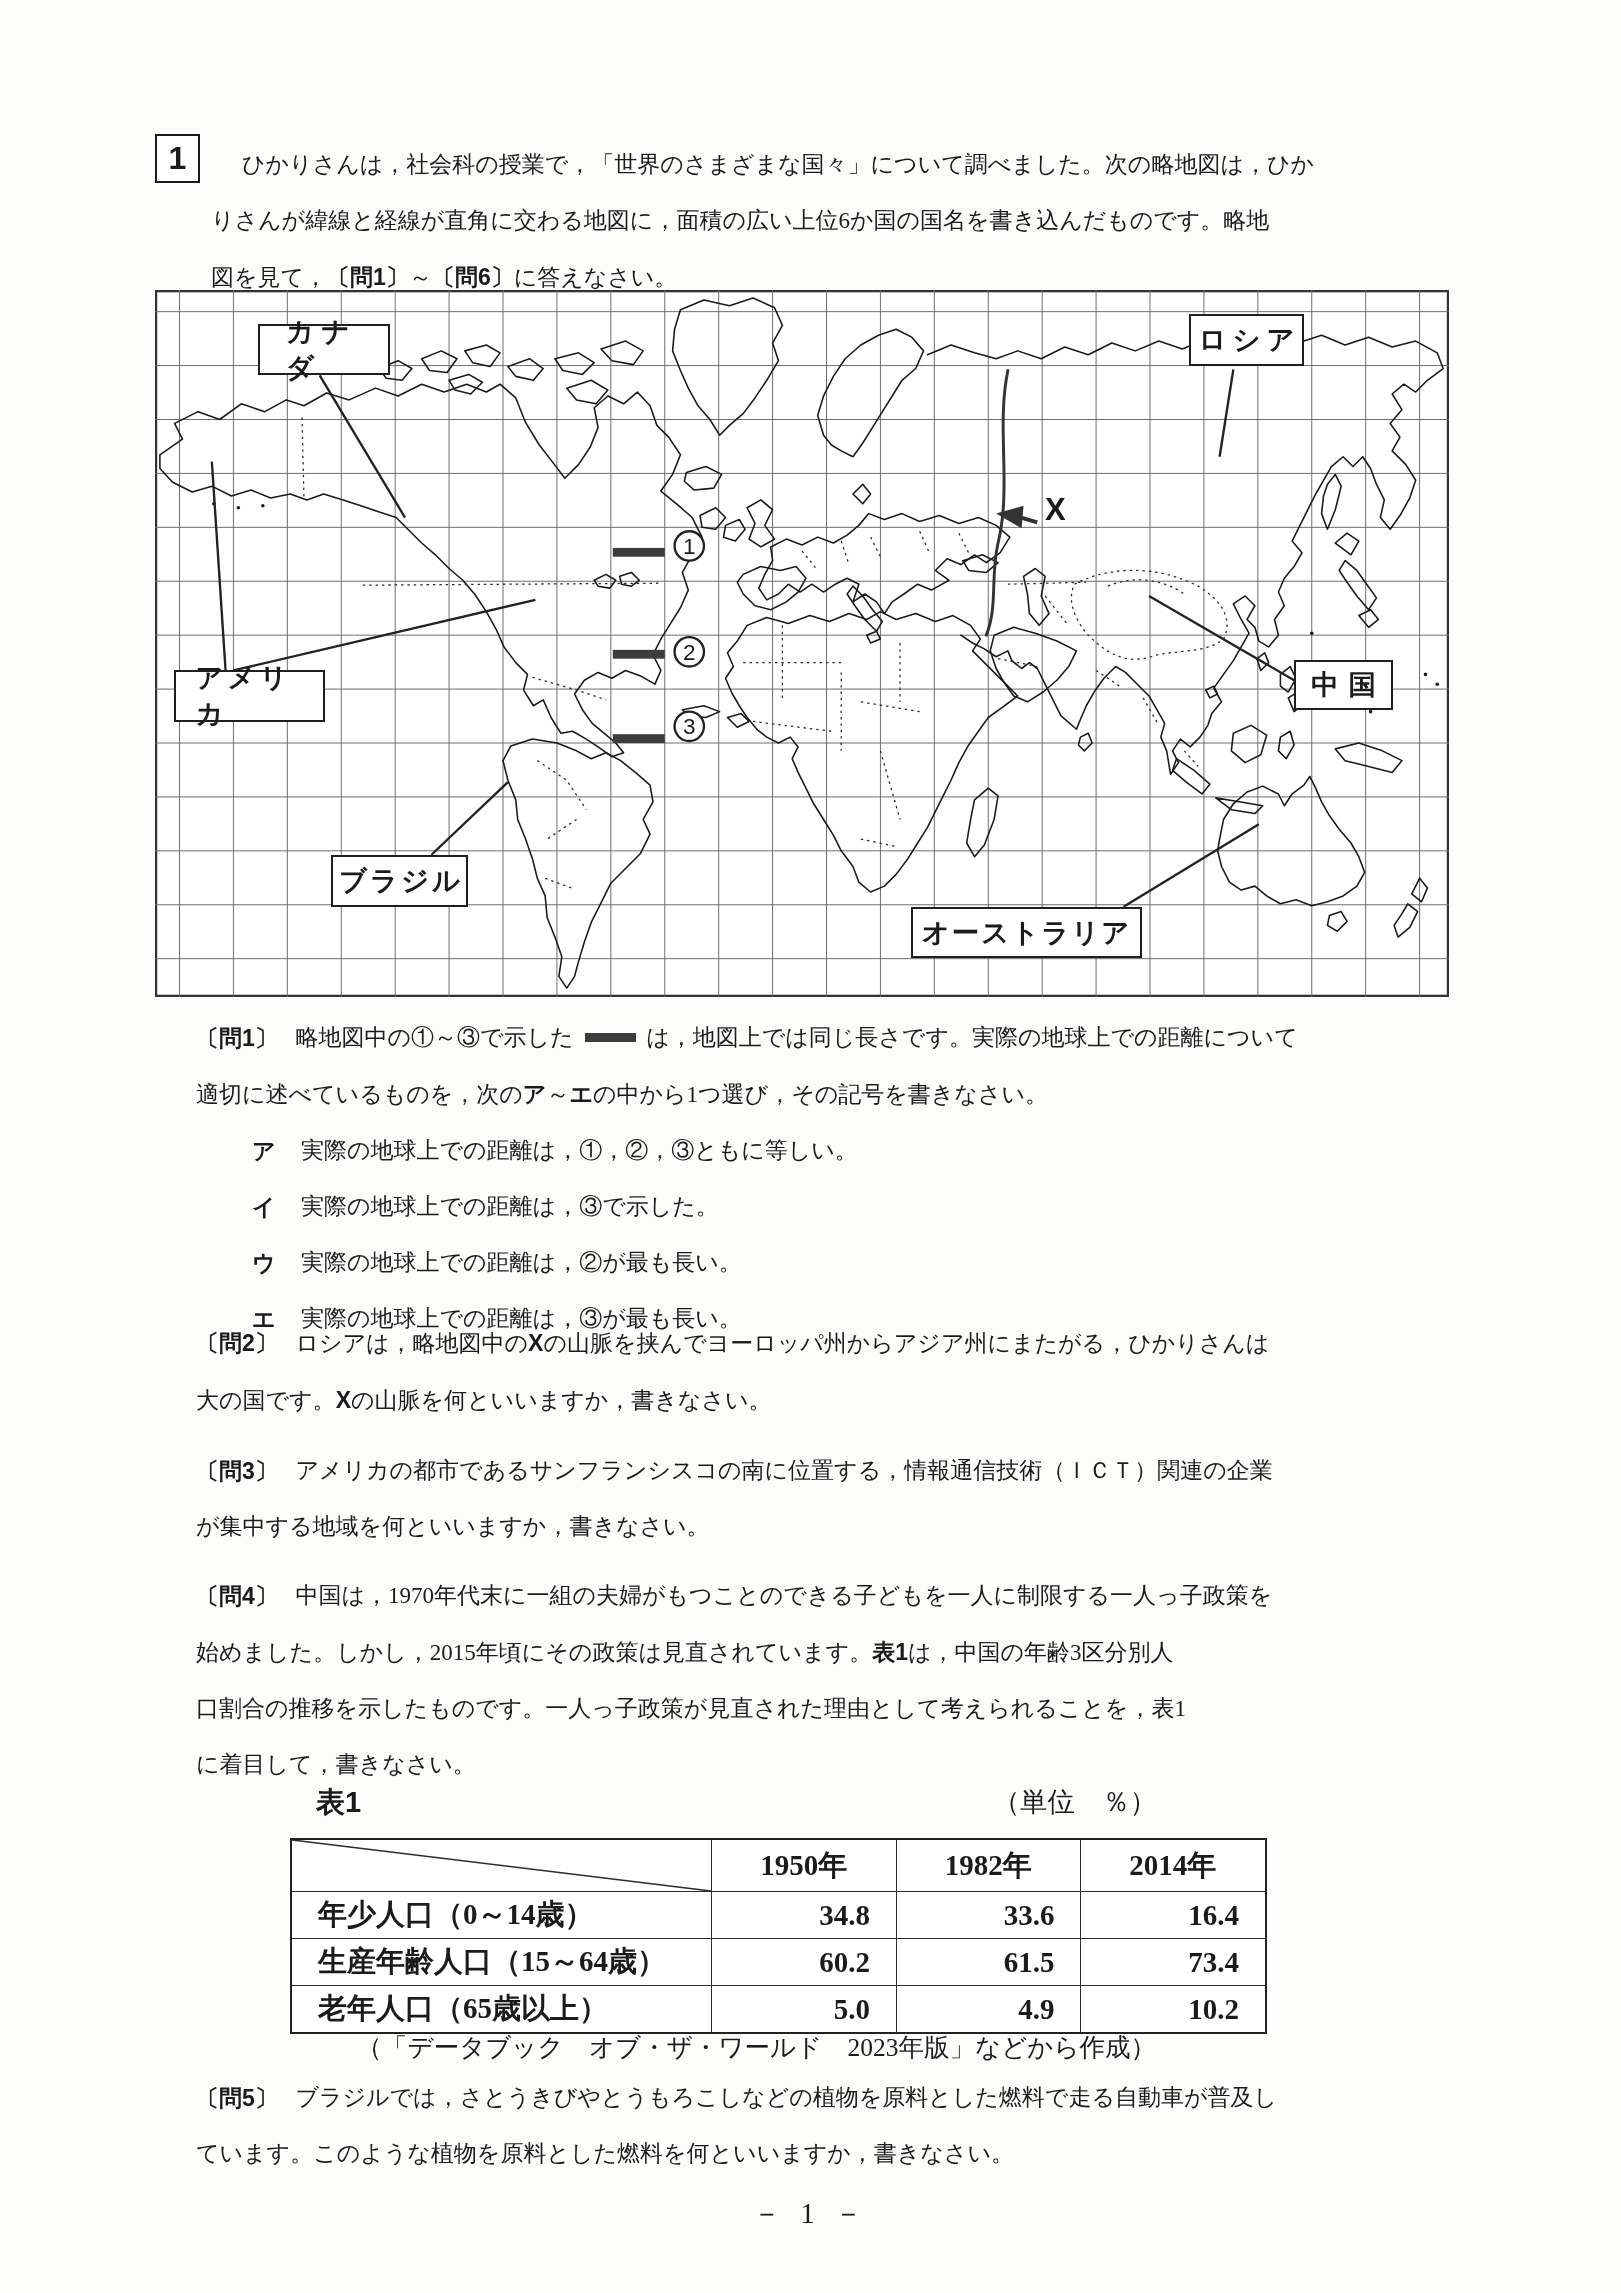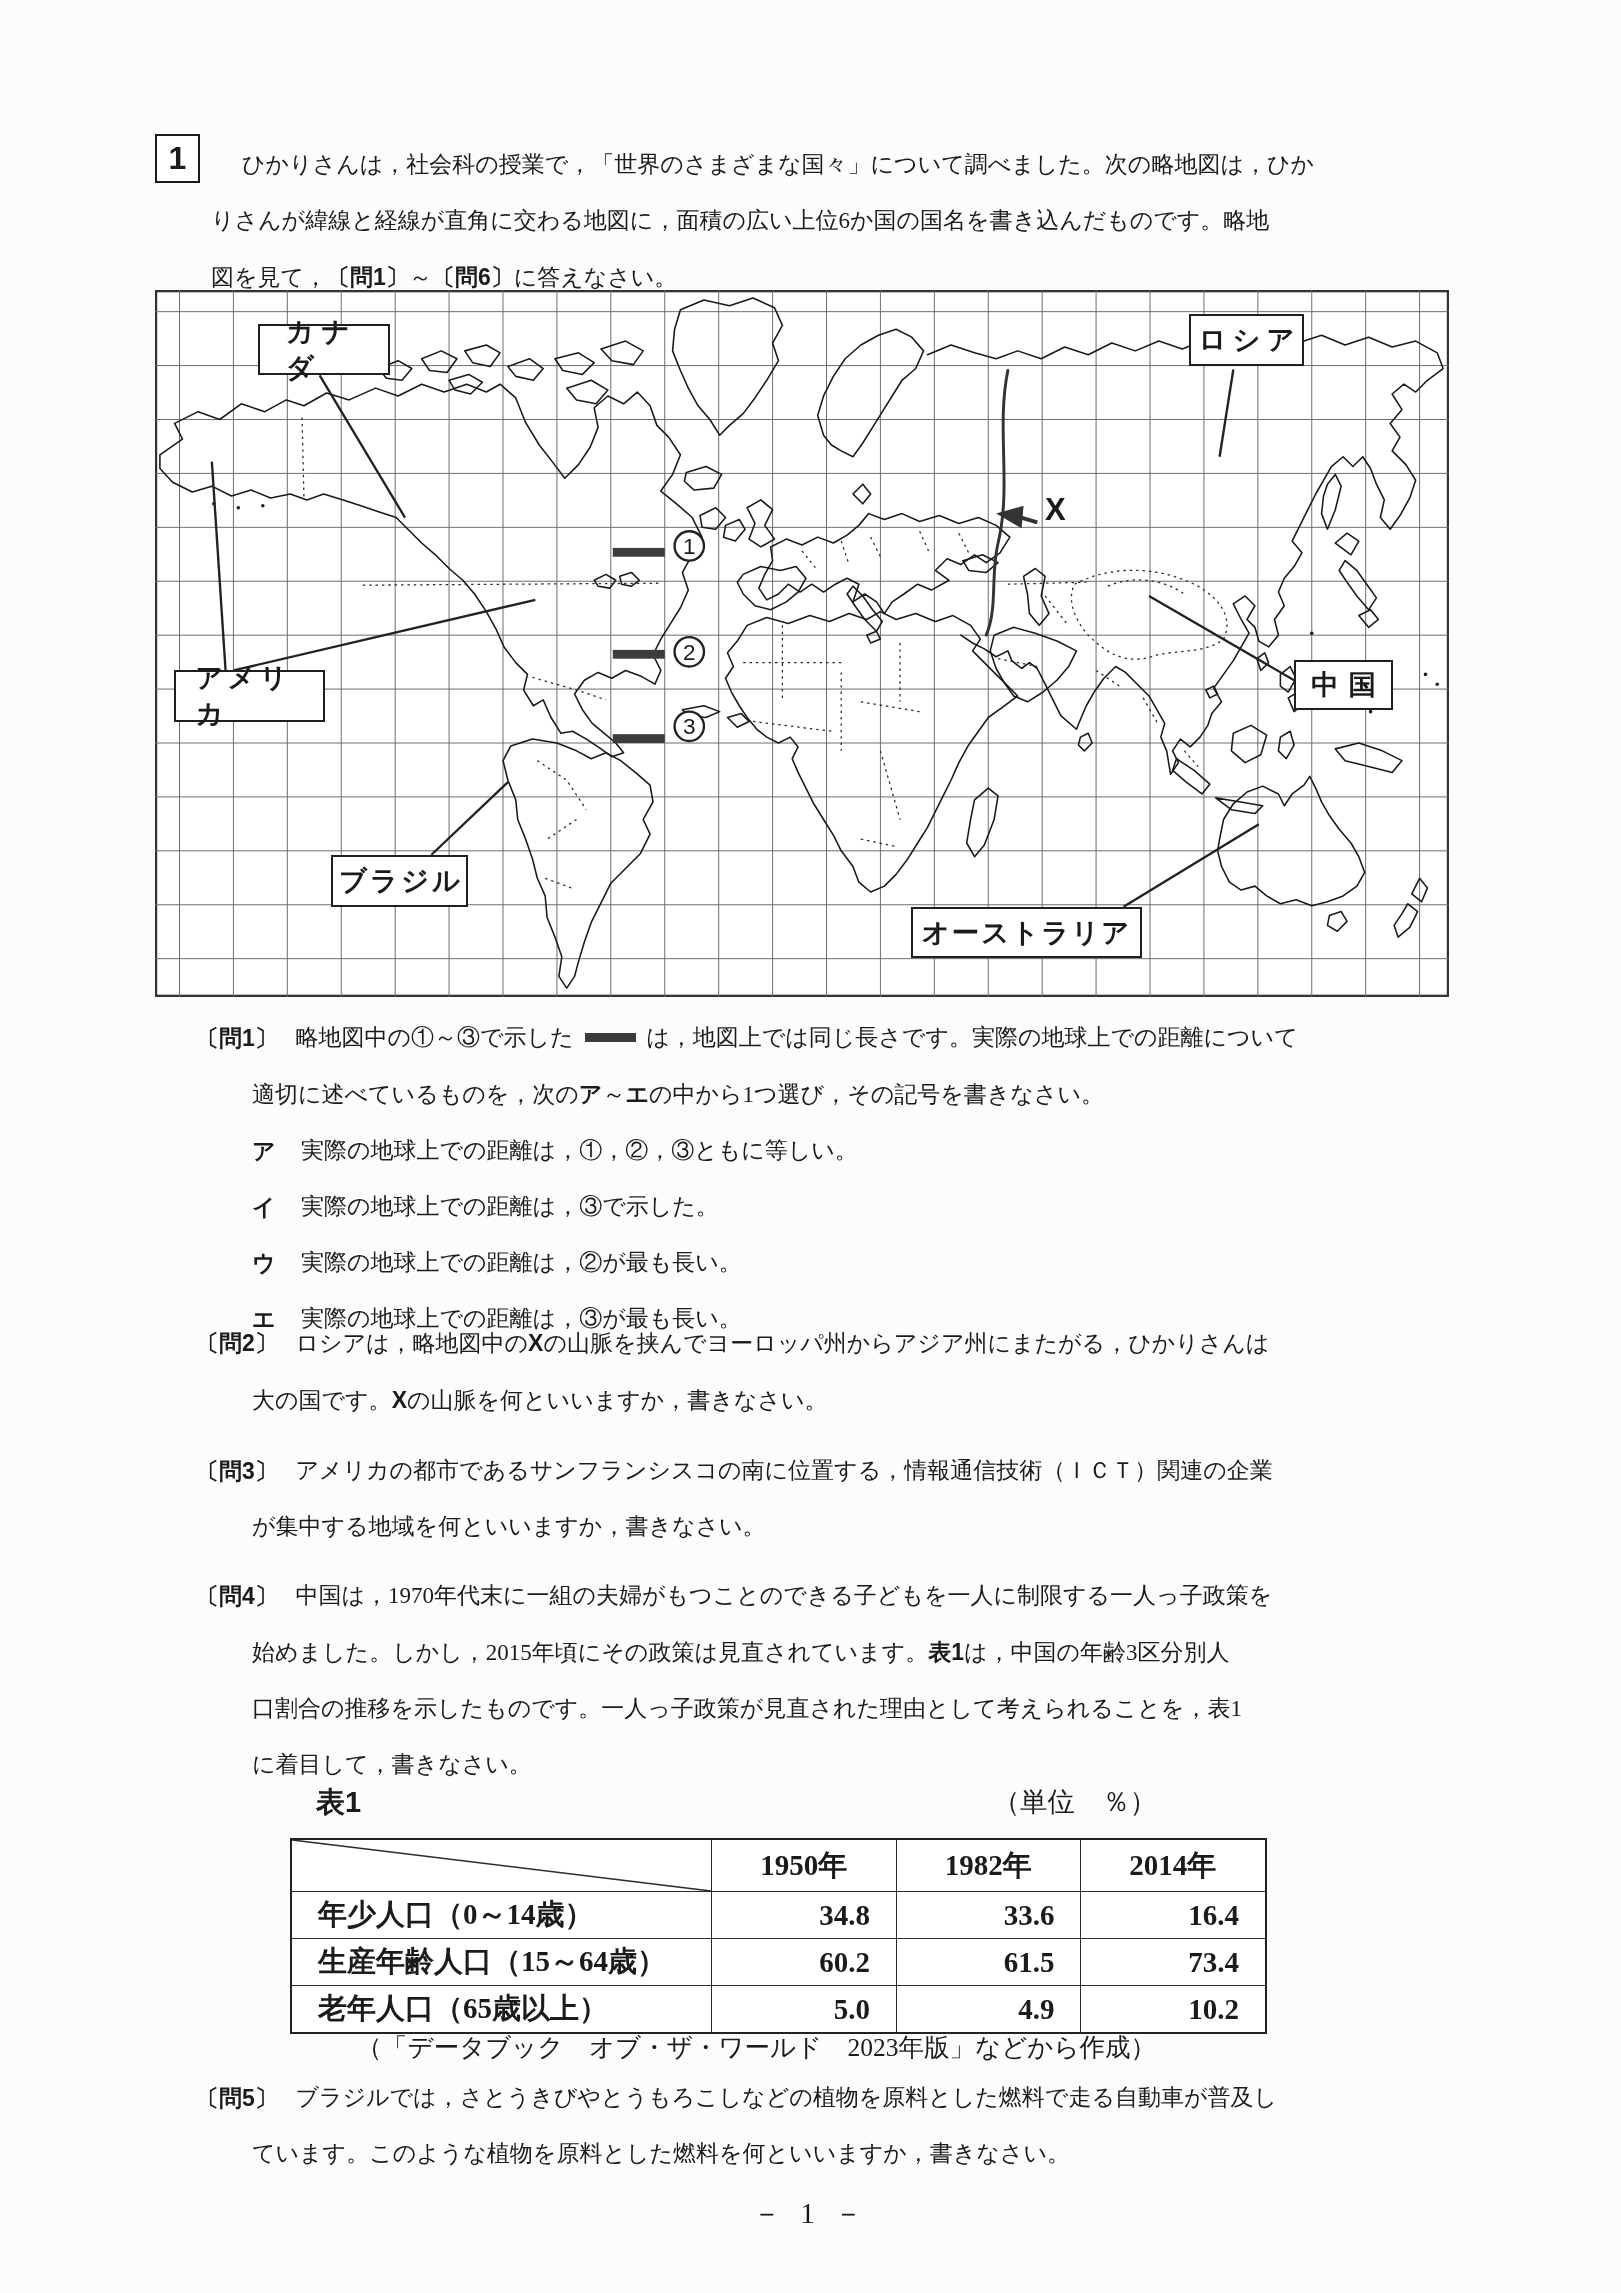--- a/index.html
+++ b/index.html
@@ -32,21 +32,21 @@
   .ural{fill:none;stroke:#333;stroke-width:3;stroke-linecap:round}
   .segbar{fill:#3c3c3c}
   .segcircle{fill:#fff;stroke:#222;stroke-width:2.4}
   .segdigit{font-family:"Liberation Sans","DejaVu Sans",sans-serif;font-size:23px;fill:#1b1b1b;text-anchor:middle}
   .isl{fill:#1a1a1a}
 
   
   .q{position:absolute;left:196px;width:1333px}
   .qfirst{display:flex}
   .qlabel{font-family:"Liberation Sans","DejaVu Sans",sans-serif;font-weight:bold;flex:none;margin-right:17.6px}
-  .qcont{margin-left:56px}
+  .qcont{}
   .opt{display:flex;margin-left:56px}
   .optmark{font-family:"Liberation Sans","DejaVu Sans",sans-serif;font-weight:bold;flex:none;width:49px}
 
   
   .tcap{left:316px;top:1774px;font-family:"Liberation Sans","DejaVu Sans",sans-serif;
         font-weight:bold;font-size:29px;line-height:56px}
   .tunit{left:863px;top:1774px;width:294px;text-align:right;font-size:27.4px;line-height:56px}
   table.t1{position:absolute;left:290px;top:1838px;border-collapse:collapse;background:#fff;
            font-size:29px;table-layout:fixed}
   table.t1 td,table.t1 th{border:1.6px solid #2c2c2c;padding:0;height:46px;font-weight:bold}

